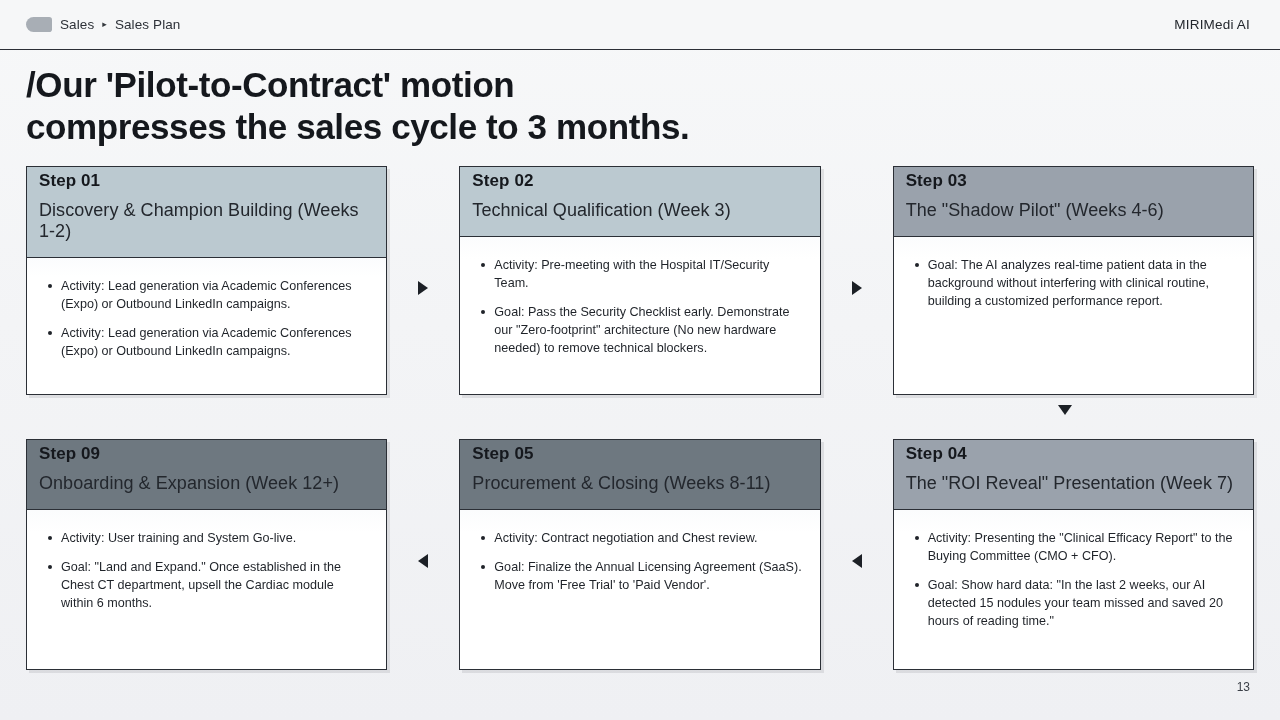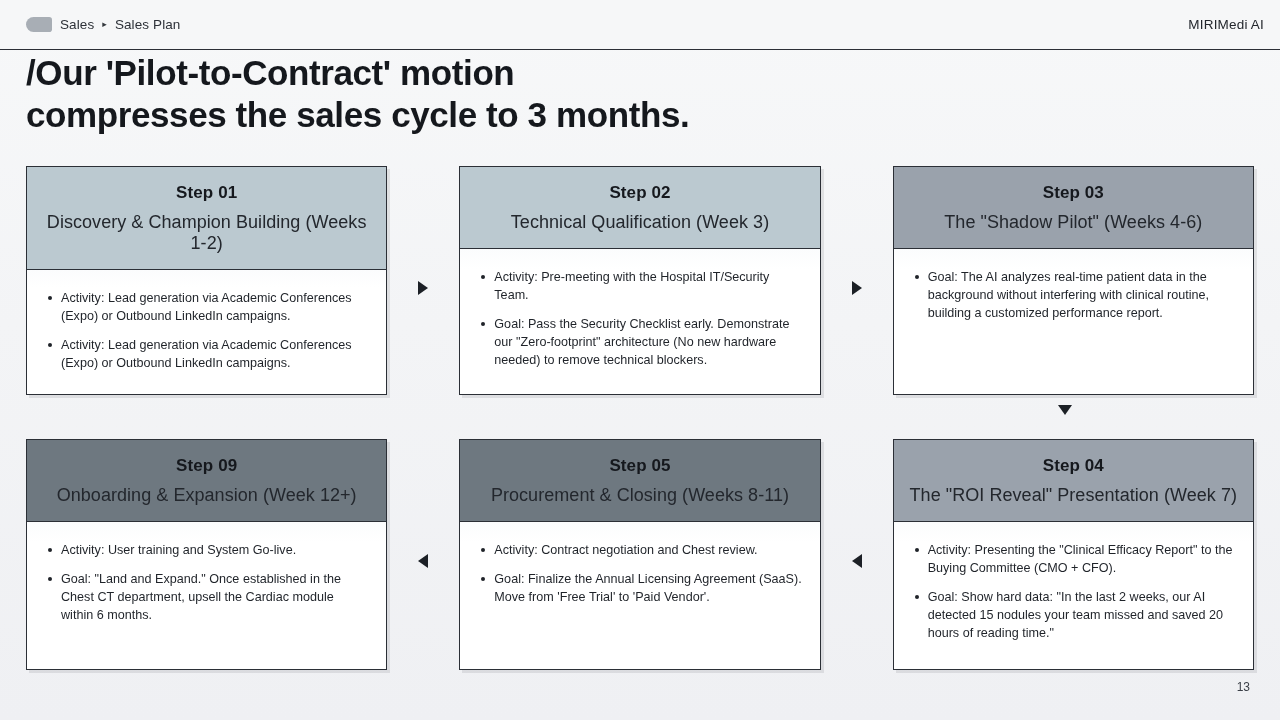--- a/index.html
+++ b/index.html
@@ -25,21 +25,21 @@
   }
 
   
   .topbar {
     position: absolute;
     top: 0; left: 0; right: 0;
     height: 50px;
     border-bottom: 1.5px solid #2b2f36;
     display: flex;
     align-items: center;
-    padding: 0 16px 0 26px;
+    padding: 0 30px 0 26px;
     background: #f6f7f8;
   }
 
   .breadcrumb {
     display: flex;
     align-items: center;
     gap: 8px;
     font-size: 13.5px;
     color: #2d3138;
     letter-spacing: .1px;
@@ -63,21 +63,21 @@
   .brand {
     margin-left: auto;
     font-size: 13.5px;
     color: #23272d;
     letter-spacing: .2px;
   }
 
   
   .headline {
     position: absolute;
-    top: 52px;
+    top: 64px;
     left: 26px;
     right: 40px;
     font-size: 35px;
     font-weight: 600;
     line-height: 1.2;
     letter-spacing: -0.4px;
     color: #15181d;
   }
   .headline .line { display: block; white-space: nowrap; }
 
@@ -103,22 +103,21 @@
     box-shadow: 3px 3px 0 rgba(40,44,52,.10);
     display: flex;
     flex-direction: column;
   }
 
   .card.row1 { min-height: 229px; }
   .card.row2 { min-height: 231px; }
 
   .card-head {
     border-bottom: 1.6px solid #2b2f36;
-    padding: 16px 12px 15px;
-    text-align: center;
+    padding: 4px 12px 15px;
   }
 
   .card-title {
     font-size: 17px;
     font-weight: 700;
     color: #15181d;
     letter-spacing: .1px;
   }
 
   .card-sub {

